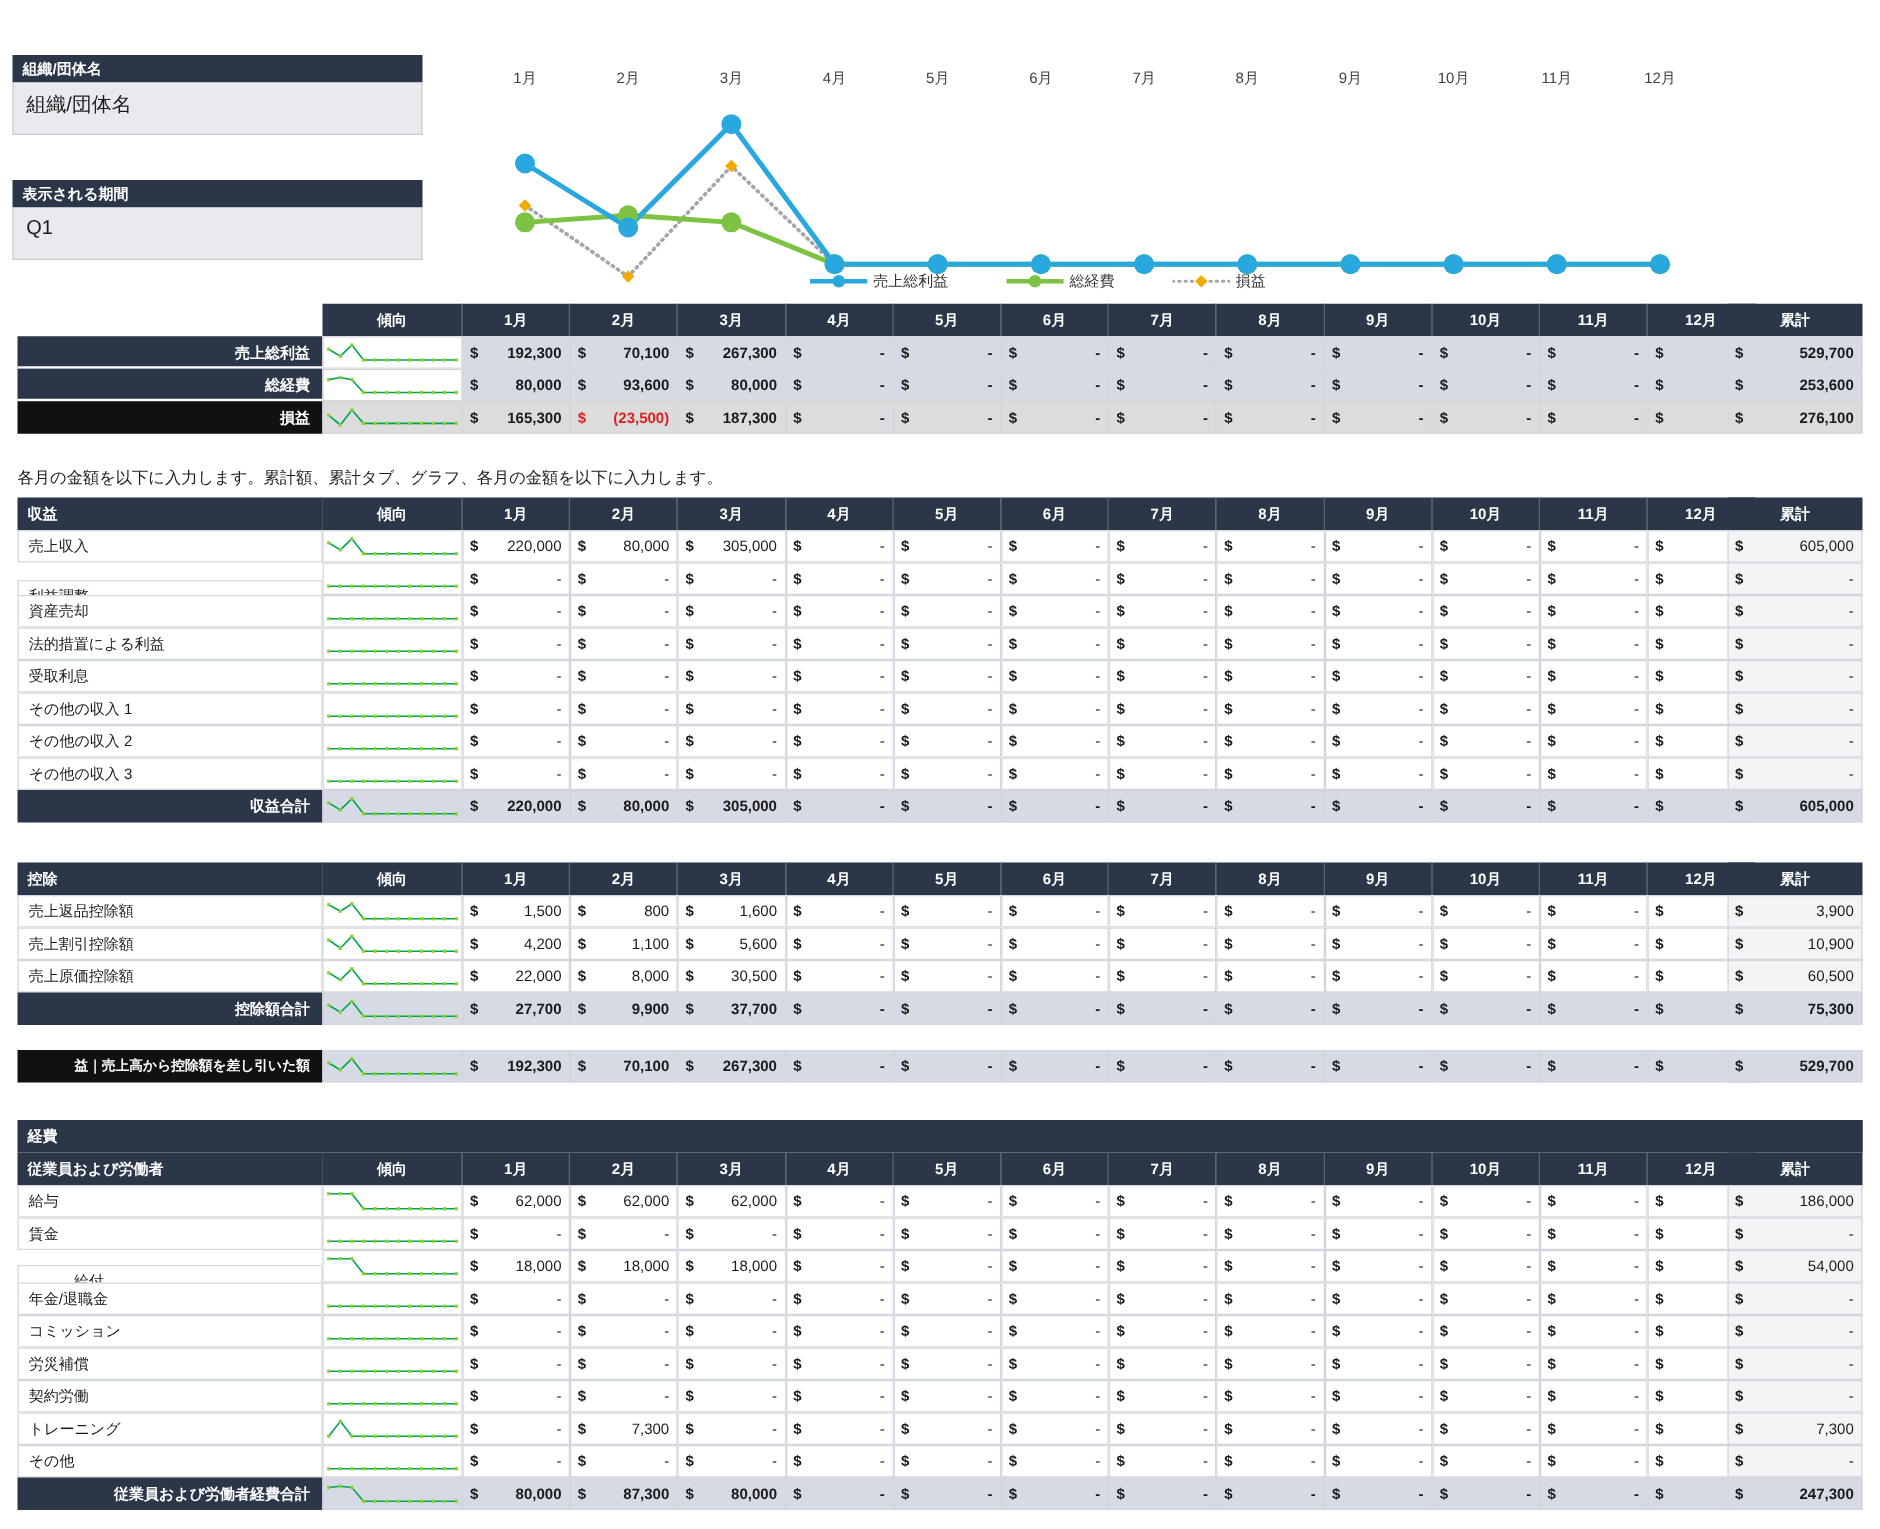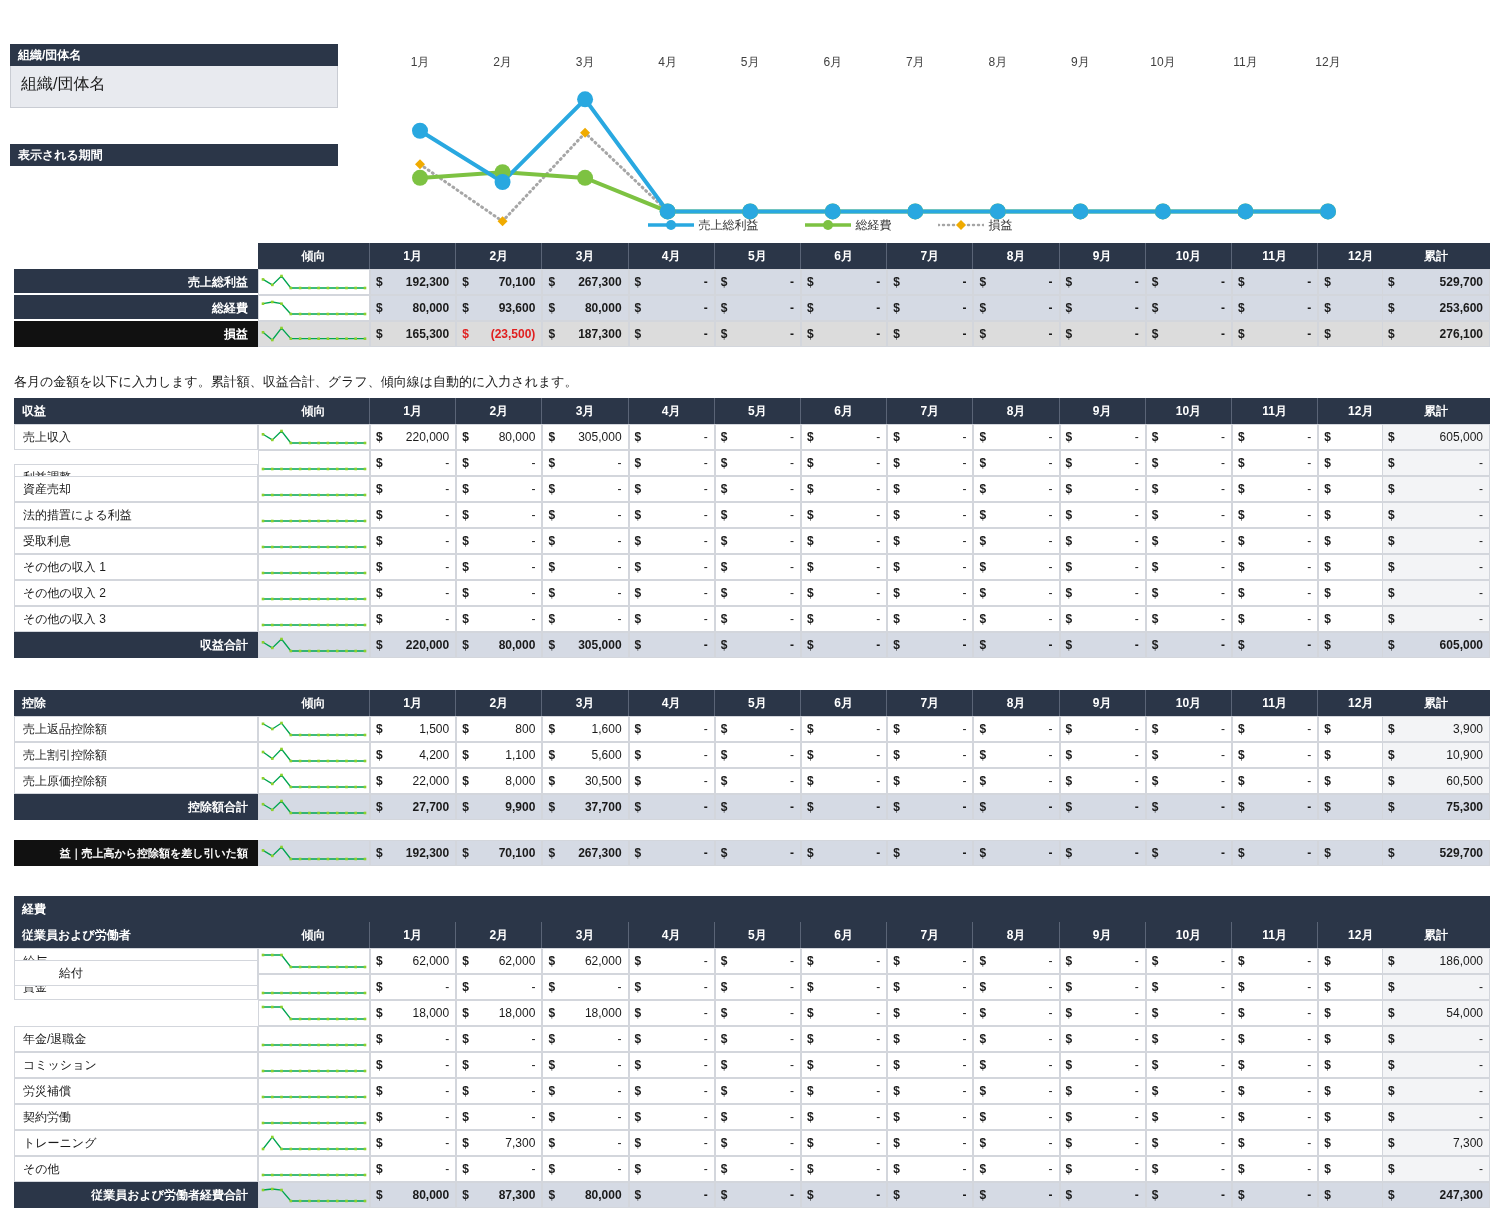--- a/index.html
+++ b/index.html
@@ -93,20 +93,21 @@
 <div class="page">
 
 
   <div class="infobox" id="org-box">
     <div class="hdr">組織/団体名</div>
     <div class="val">組織/団体名</div>
   </div>
 
   <div class="infobox" id="period-box">
     <div class="hdr">表示される期間</div>
+    <div class="val">Q1</div>
   </div>
 
   <div class="chart" id="chart-host">
       <svg width="980" height="190">
         <text x="32" y="22" text-anchor="middle" font-size="12" fill="#404040" font-family="Liberation Sans, sans-serif">1月</text>
         <text x="114.54545454545455" y="22" text-anchor="middle" font-size="12" fill="#404040" font-family="Liberation Sans, sans-serif">2月</text>
         <text x="197.0909090909091" y="22" text-anchor="middle" font-size="12" fill="#404040" font-family="Liberation Sans, sans-serif">3月</text>
         <text x="279.6363636363636" y="22" text-anchor="middle" font-size="12" fill="#404040" font-family="Liberation Sans, sans-serif">4月</text>
         <text x="362.1818181818182" y="22" text-anchor="middle" font-size="12" fill="#404040" font-family="Liberation Sans, sans-serif">5月</text>
         <text x="444.72727272727275" y="22" text-anchor="middle" font-size="12" fill="#404040" font-family="Liberation Sans, sans-serif">6月</text>
@@ -473,21 +474,21 @@
         </div>
       </div>
       <div style="position:absolute;left:1382px;top:321px;width:108px;height:26px;">
         <div class="cellnum tot2">
           <span class="cur">$</span>
           <span class="amt">276,100</span>
         </div>
       </div>
     </div>
 
-  <div class="note" style="left:14px; top:373px;">各月の金額を以下に入力します。累計額、収益合計、グラフ、傾向線は自動的に入力されます。</div>
+  <div class="note" style="left:14px; top:373px;">各月の金額を以下に入力します。累計額、累計タブ、グラフ、各月の金額を以下に入力します。</div>
 
   <div id="revenue-host">
       <div class="sectionhdr" style="position:absolute;left:14px;top:398px;width:244px;line-height:26px;">収益</div>
       <div class="colhdr" style="position:absolute;left:258px;top:398px;width:112px;">傾向</div>
       <div class="colhdr" style="position:absolute;left:370px;top:398px;width:86.2px;">1月</div>
       <div class="colhdr" style="position:absolute;left:456.2px;top:398px;width:86.2px;">2月</div>
       <div class="colhdr" style="position:absolute;left:542.4px;top:398px;width:86.2px;">3月</div>
       <div class="colhdr" style="position:absolute;left:628.6px;top:398px;width:86.2px;">4月</div>
       <div class="colhdr" style="position:absolute;left:714.8px;top:398px;width:86.2px;">5月</div>
       <div class="colhdr" style="position:absolute;left:801px;top:398px;width:86.2px;">6月</div>
@@ -2035,21 +2036,21 @@
           <span class="cur">$</span>
           <span class="amt">-</span>
         </div>
       </div>
       <div style="position:absolute;left:1382px;top:974px;width:108px;height:26px;">
         <div class="cellnum lt">
           <span class="cur">$</span>
           <span class="amt">-</span>
         </div>
       </div>
-      <div class="rowlabel-light" style="position:absolute;left:14px;top:960px;width:244px;line-height:24px;padding-left:44px;">給付</div>
+      <div class="rowlabel-light" style="position:absolute;left:14px;top:1012px;width:244px;line-height:24px;padding-left:44px;">給付</div>
       <div class="sparkcell" style="position:absolute;left:258px;top:1000px;width:112px;"><svg width="110" height="24">
           <polyline fill="none" stroke="#00a550" stroke-width="1.3" points="4.0,6.0 13.3,6.0 22.5,6.0 31.8,18.0 41.1,18.0 50.4,18.0 59.6,18.0 68.9,18.0 78.2,18.0 87.5,18.0 96.7,18.0 106.0,18.0"></polyline>
           <rect x="2.7" y="4.7" width="2.6" height="2.6" fill="#8ed02c"></rect>
           <rect x="12.0" y="4.7" width="2.6" height="2.6" fill="#8ed02c"></rect>
           <rect x="21.2" y="4.7" width="2.6" height="2.6" fill="#8ed02c"></rect>
           <rect x="30.5" y="16.7" width="2.6" height="2.6" fill="#8ed02c"></rect>
           <rect x="39.8" y="16.7" width="2.6" height="2.6" fill="#8ed02c"></rect>
           <rect x="49.1" y="16.7" width="2.6" height="2.6" fill="#8ed02c"></rect>
           <rect x="58.3" y="16.7" width="2.6" height="2.6" fill="#8ed02c"></rect>
           <rect x="67.6" y="16.7" width="2.6" height="2.6" fill="#8ed02c"></rect>

